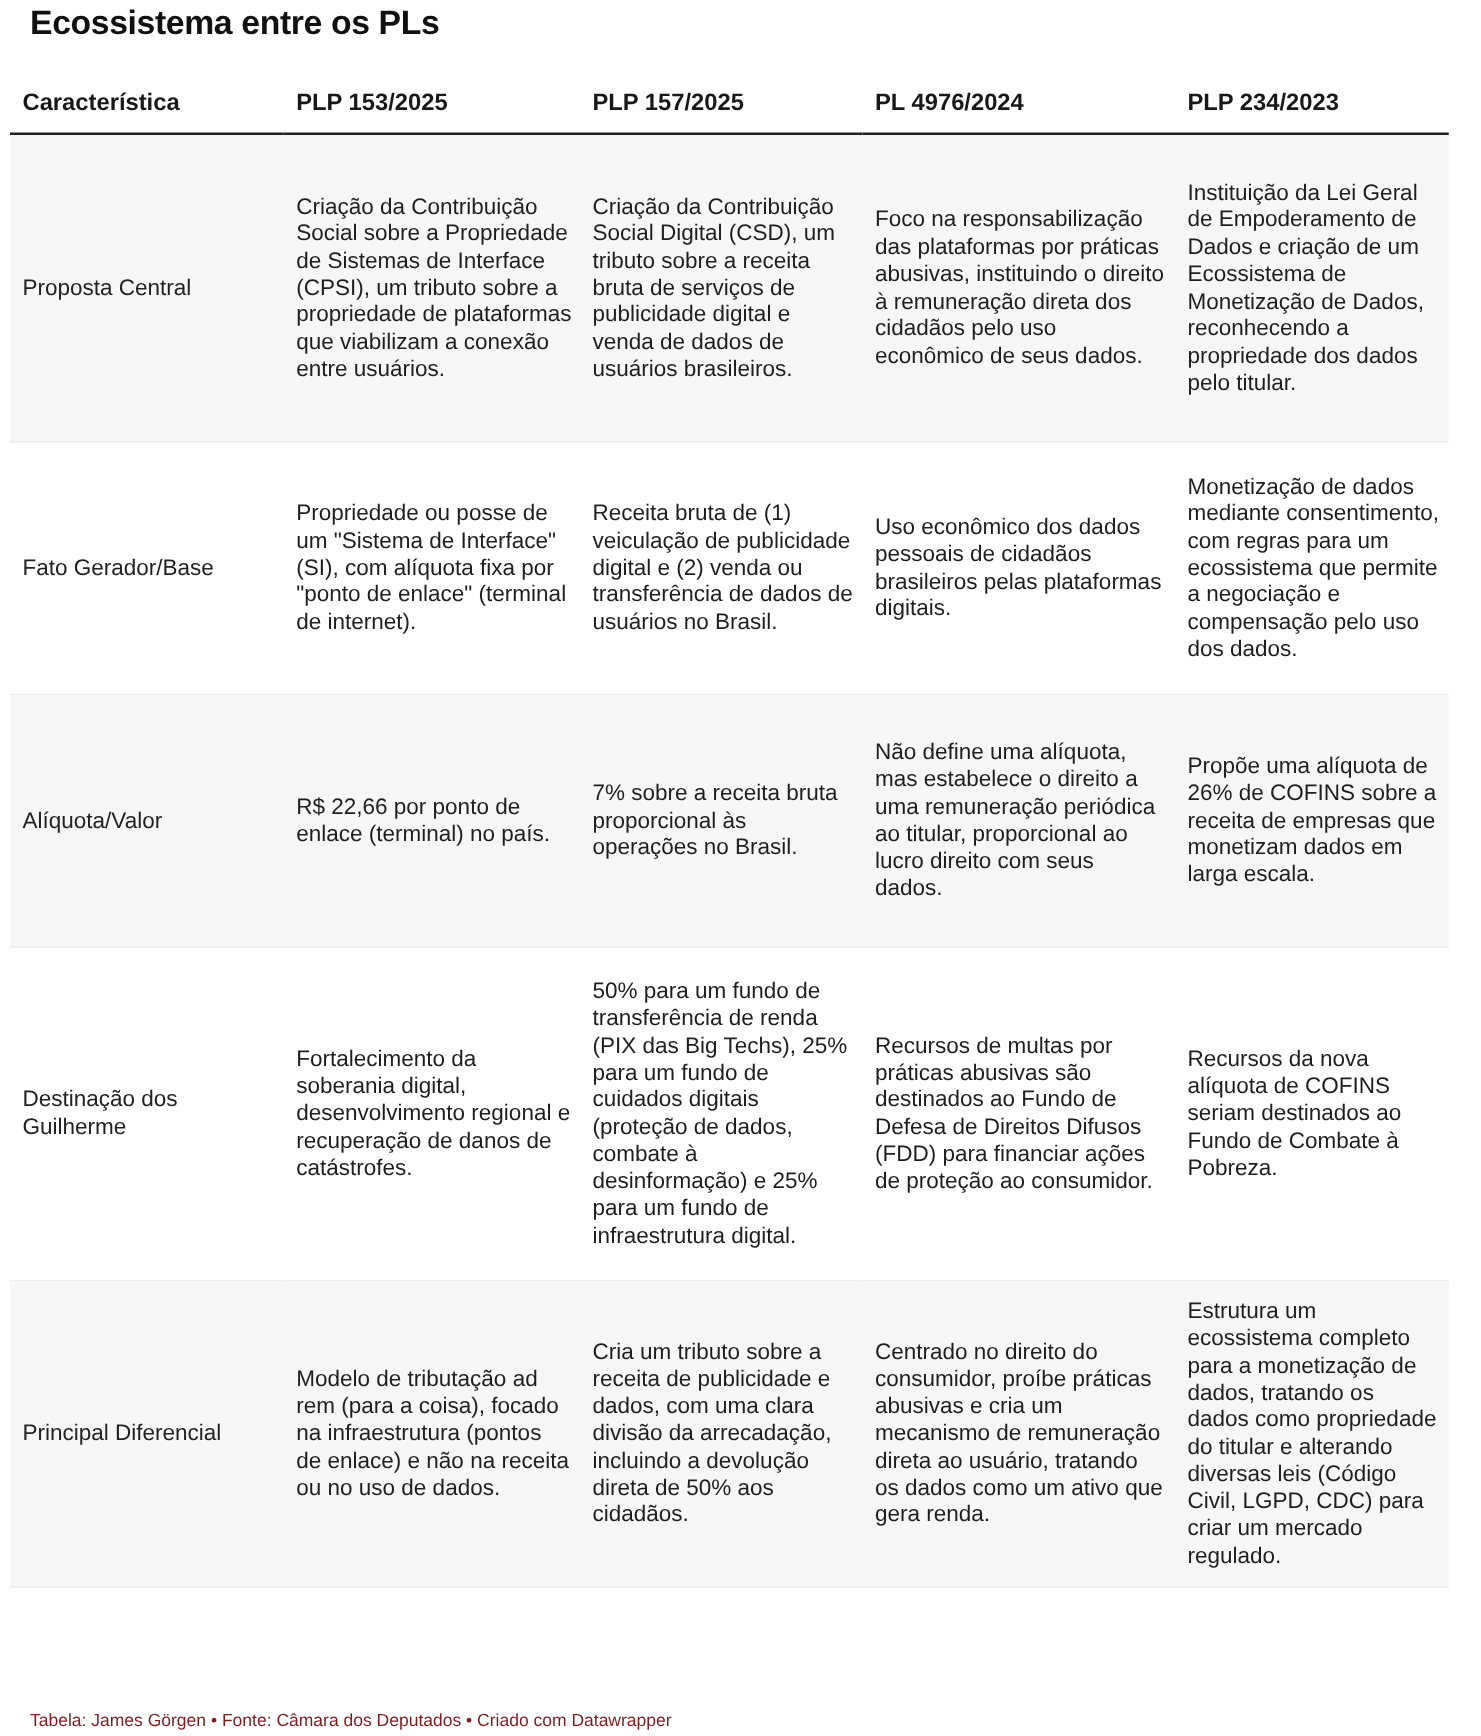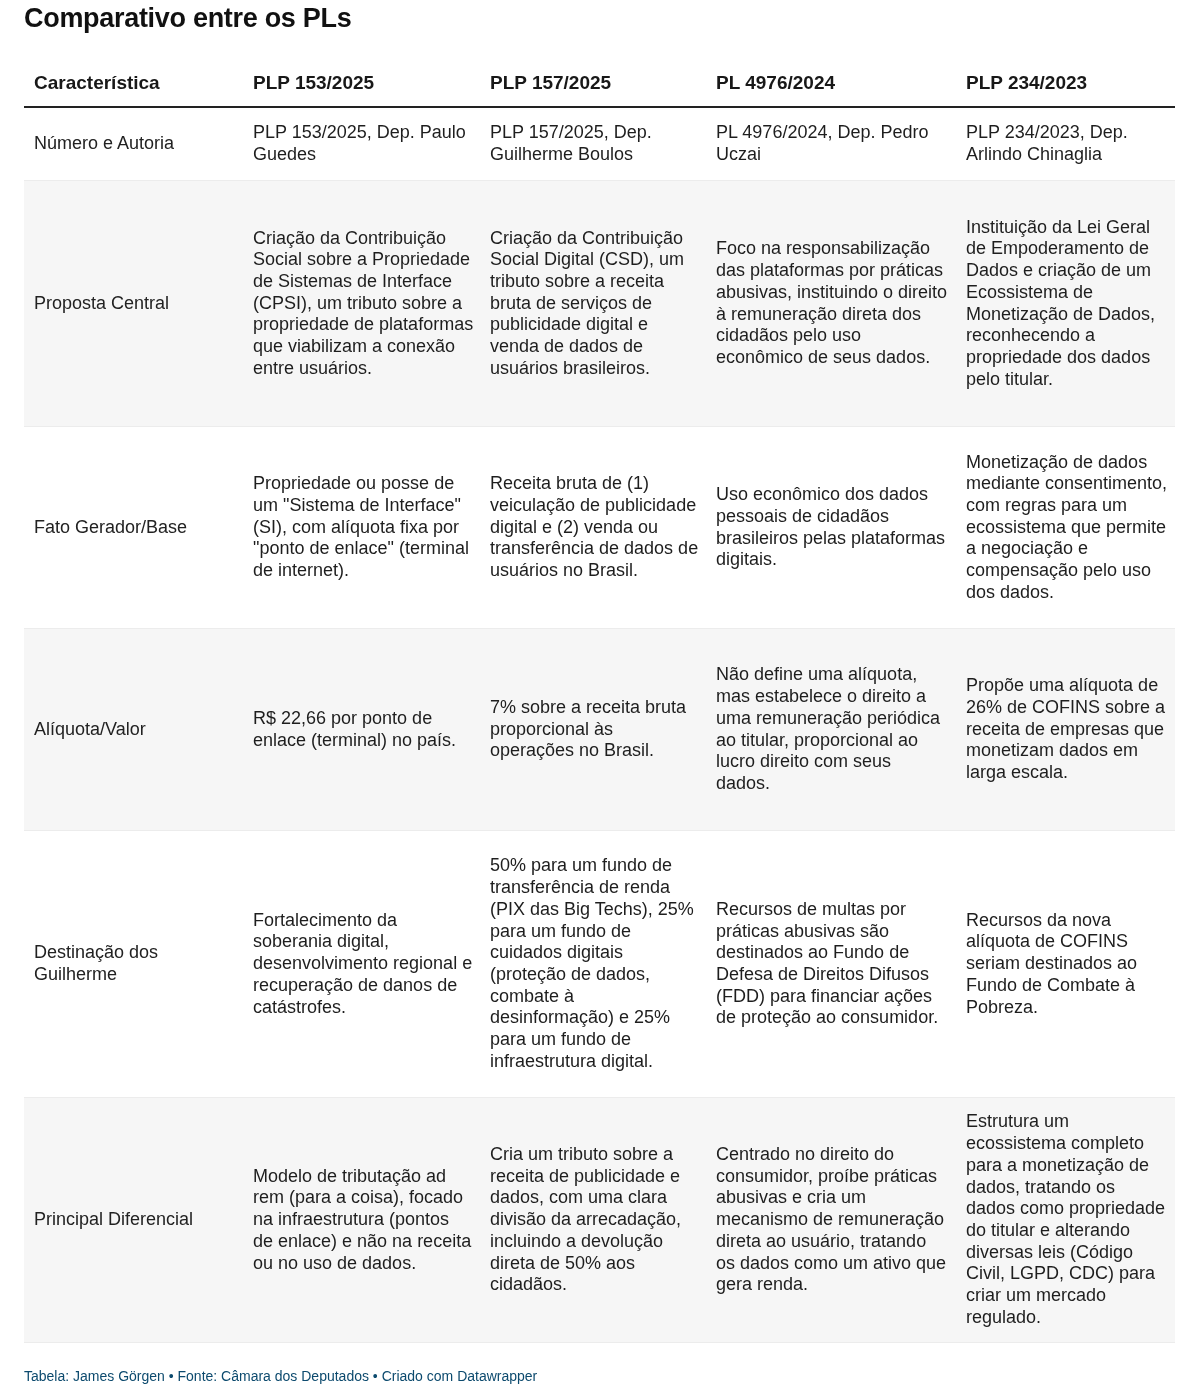--- a/index.html
+++ b/index.html
@@ -6,21 +6,21 @@
   body {
     width: 1185px; height: 1389px; position: relative; overflow: hidden;
     font-family: "Liberation Sans", sans-serif; color: #181818;
   }
   .title {
     position: absolute; left: 24px; top: 0px;
     font-size: 27px; font-weight: bold; letter-spacing: -0.3px; color: #111;
     line-height: 36px;
   }
   table.cmp {
-    position: absolute; left: 24px; top: 60px; width: 1151px;
+    position: absolute; left: 8px; top: 60px; width: 1151px;
     border-collapse: collapse; table-layout: fixed;
     font-size: 18px; line-height: 21.7px;
   }
   table.cmp col.c0 { width: 219px; }
   table.cmp col.c1 { width: 237px; }
   table.cmp col.c2 { width: 226px; }
   table.cmp col.c3 { width: 250px; }
   table.cmp col.c4 { width: 219px; }
   table.cmp th {
     text-align: left; font-weight: bold; font-size: 19px; color: #181818;
@@ -34,53 +34,46 @@
   table.cmp tr.shade td { background: #f6f6f6; }
   table.cmp tr.r0 td { height: 52px; }
   table.cmp tr.r1 td { height: 225px; }
   table.cmp tr.r2 td { height: 181px; }
   table.cmp tr.r3 td { height: 181px; }
   table.cmp tr.r4 td { height: 246px; }
   table.cmp tr.r5 td { height: 224px; }
   table.cmp td.label { color: #222; }
   .footer {
     position: absolute; left: 24px; top: 1368px;
-    font-size: 14px; color: #0c4a6e;
+    font-size: 14px; color: #7f1d1d;
   }
 </style>
 </head>
 <body>
 
-<div class="title">Comparativo entre os PLs</div>
+<div class="title">Ecossistema entre os PLs</div>
 
 <table class="cmp">
   <colgroup>
     <col class="c0">
       <col class="c1">
       <col class="c2">
       <col class="c3">
       <col class="c4">
   </colgroup>
   <thead>
     <tr>
       <th>Característica</th>
       <th>PLP 153/2025</th>
       <th>PLP 157/2025</th>
       <th>PL 4976/2024</th>
       <th>PLP 234/2023</th>
     </tr>
   </thead>
   <tbody>
-    <tr class="r0">
-      <td class="label">Número e Autoria</td>
-      <td>PLP 153/2025, Dep. Paulo Guedes</td>
-      <td>PLP 157/2025, Dep. Guilherme Boulos</td>
-      <td>PL 4976/2024, Dep. Pedro Uczai</td>
-      <td>PLP 234/2023, Dep. Arlindo Chinaglia</td>
-    </tr>
     <tr class="r1 shade">
       <td class="label">Proposta Central</td>
       <td>Criação da Contribuição Social sobre a Propriedade de Sistemas de Interface (CPSI), um tributo sobre a propriedade de plataformas que viabilizam a conexão entre usuários.</td>
       <td>Criação da Contribuição Social Digital (CSD), um tributo sobre a receita bruta de serviços de publicidade digital e venda de dados de usuários brasileiros.</td>
       <td>Foco na responsabilização das plataformas por práticas abusivas, instituindo o direito à remuneração direta dos cidadãos pelo uso econômico de seus dados.</td>
       <td>Instituição da Lei Geral de Empoderamento de Dados e criação de um Ecossistema de Monetização de Dados, reconhecendo a propriedade dos dados pelo titular.</td>
     </tr>
     <tr class="r2">
       <td class="label">Fato Gerador/Base</td>
       <td>Propriedade ou posse de um "Sistema de Interface" (SI), com alíquota fixa por "ponto de enlace" (terminal de internet).</td>

